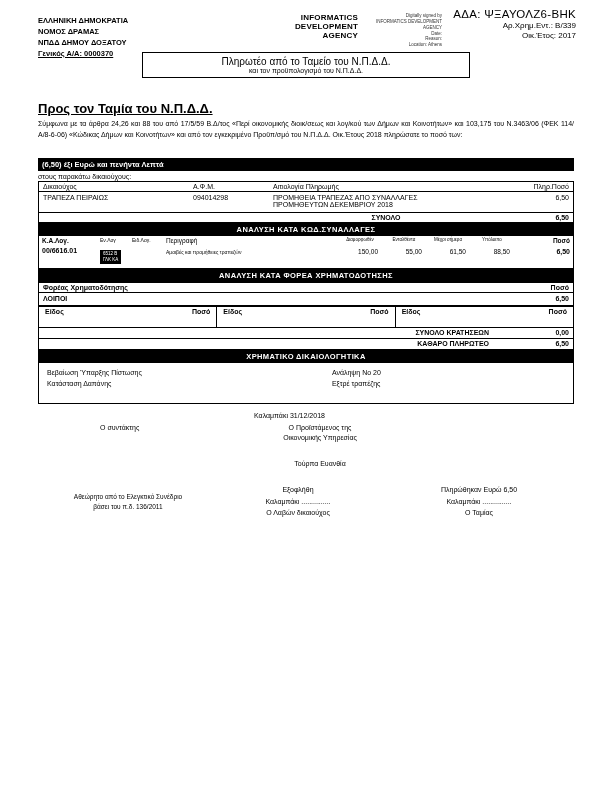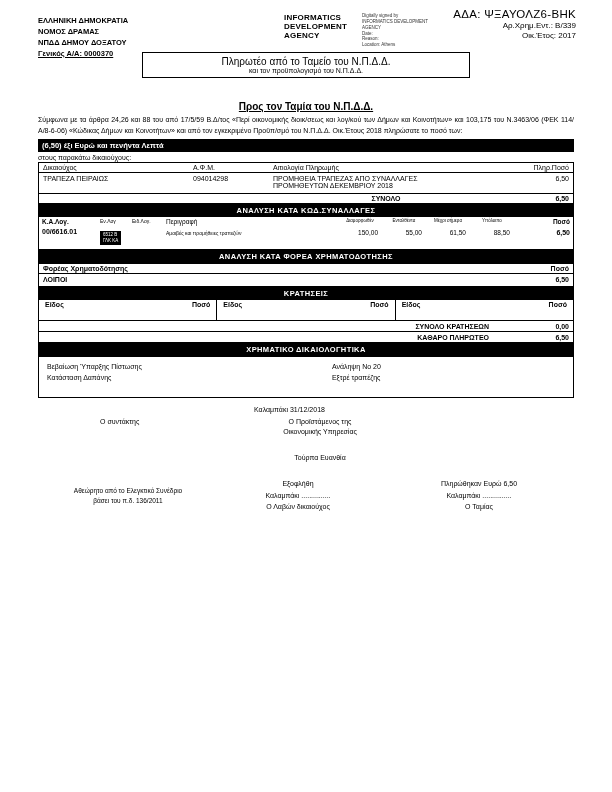--- a/index.html
+++ b/index.html
@@ -3,39 +3,39 @@
 <meta charset="utf-8">
 <style>
   * { margin:0; padding:0; box-sizing:border-box; }
   html,body { background:#ffffff; }
   body { font-family:"Liberation Sans","DejaVu Sans",sans-serif; color:#000; }
   .page { position:relative; width:612px; height:792px; background:#fff; margin:0 auto; overflow:hidden; }
 
   
   .hdr-left { position:absolute; left:38px; top:16px; font-size:7.5px; font-weight:bold; line-height:1.45; }
   .hdr-serial { text-decoration:underline; }
-  .stamp { position:absolute; left:284px; top:13px; display:flex; gap:4px; }
+  .stamp { position:absolute; left:284px; top:13px; display:flex; gap:4px;text-align:right; }
   .stamp-agency { width:74px; font-size:8px; font-weight:bold; line-height:1.15; letter-spacing:0.2px; }
   .stamp-details { width:80px; font-size:4.5px; line-height:1.3; color:#333; }
   .hdr-right { position:absolute; right:36px; top:8px; text-align:right; }
   .ada { font-size:11.5px; letter-spacing:0.3px; }
   .hdr-right .sub { font-size:8px; margin-top:1px; }
 
   .title-box { position:absolute; left:142px; top:52px; width:328px; border:1.5px solid #000; text-align:center; padding:2px 0 3px; background:#fff; }
   .title-box .t1 { font-size:9px; font-weight:bold; letter-spacing:0.6px; }
   .title-box .t2 { font-size:10px; margin-top:1px; }
   .title-box .t3 { font-size:7px; }
 
   .content { position:absolute; left:38px; top:101px; width:536px; }
-  .addressee { text-align:center; font-size:10px; font-weight:bold; text-decoration:underline; margin-bottom:3px; }
+  .addressee { font-size:13px; font-weight:bold; text-decoration:underline; margin-bottom:3px; }
   .legal { font-size:7px; line-height:1.5; text-align:justify; }
 
   .bar { background:#000; color:#fff; font-weight:bold; font-size:7.5px; padding:2px 4px 1.5px; }
   .bar.center { text-align:center; letter-spacing:0.4px; }
-  .amount-bar { margin-top:3px; }
+  .amount-bar { margin-top:18px; }
   .intro { font-size:7px; margin:2px 0 1px; }
 
   .tbl { border:1px solid #000; background:#fff; }
   .row { display:flex; align-items:flex-start; }
 
   
   .ben-head { font-size:7px; padding:1px 4px; border-bottom:1px solid #000; }
   .ben-data { font-size:7px; padding:2px 4px 3px; min-height:20px; }
   .c-name { width:150px; }
   .c-afm { width:80px; }
@@ -200,21 +200,20 @@
       <div class="row fund-head">
         <div class="f-name">Φορέας Χρηματοδότησης</div>
         <div class="c-amt">Ποσό</div>
       </div>
       <div class="row fund-data">
         <div class="f-name">ΛΟΙΠΟΙ</div>
         <div class="c-amt">6,50</div>
       </div>
     </div>
 
-    <div class="bar center">ΚΡΑΤΗΣΕΙΣ</div>
 
     <div class="tbl">
       <div class="row ded-head">
         <div class="pair">
           <div>Είδος</div>
           <div>Ποσό</div>
         </div>
         <div class="pair">
           <div>Είδος</div>
           <div>Ποσό</div>

